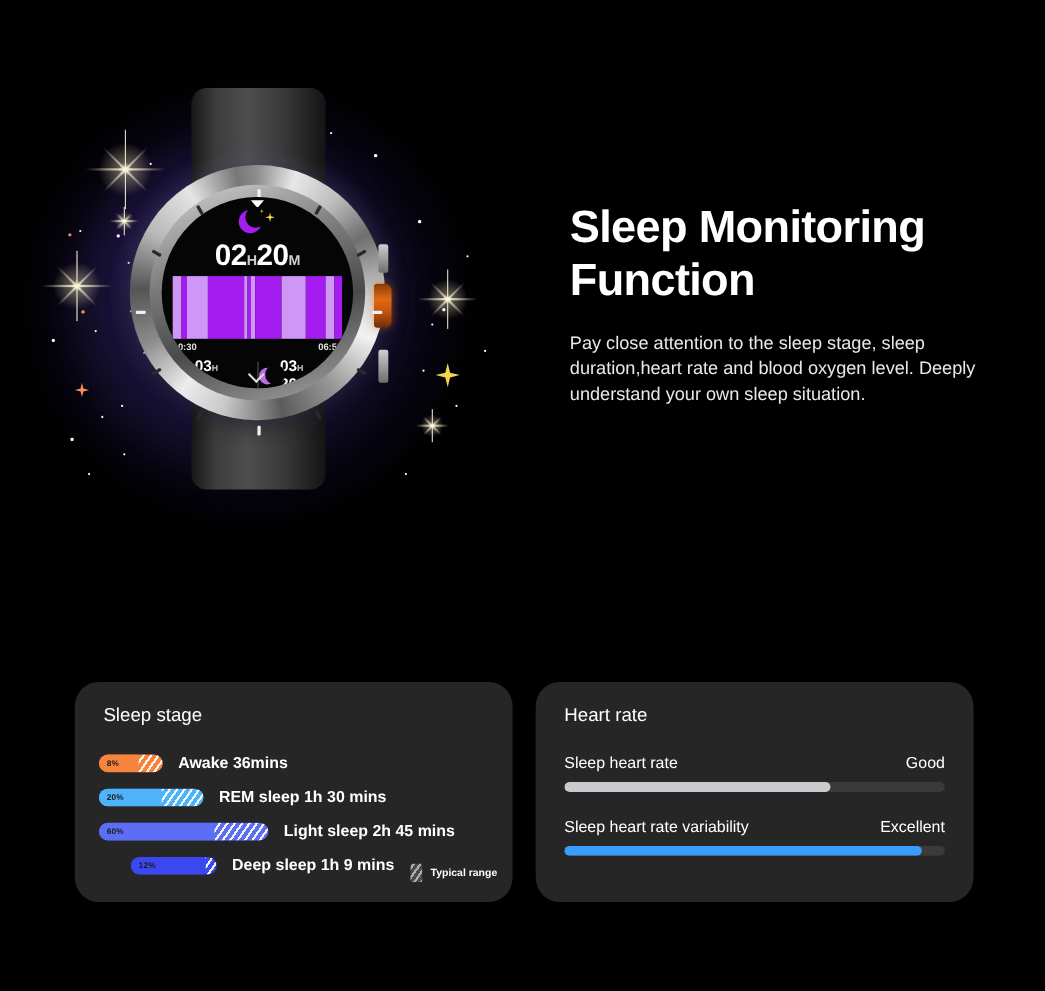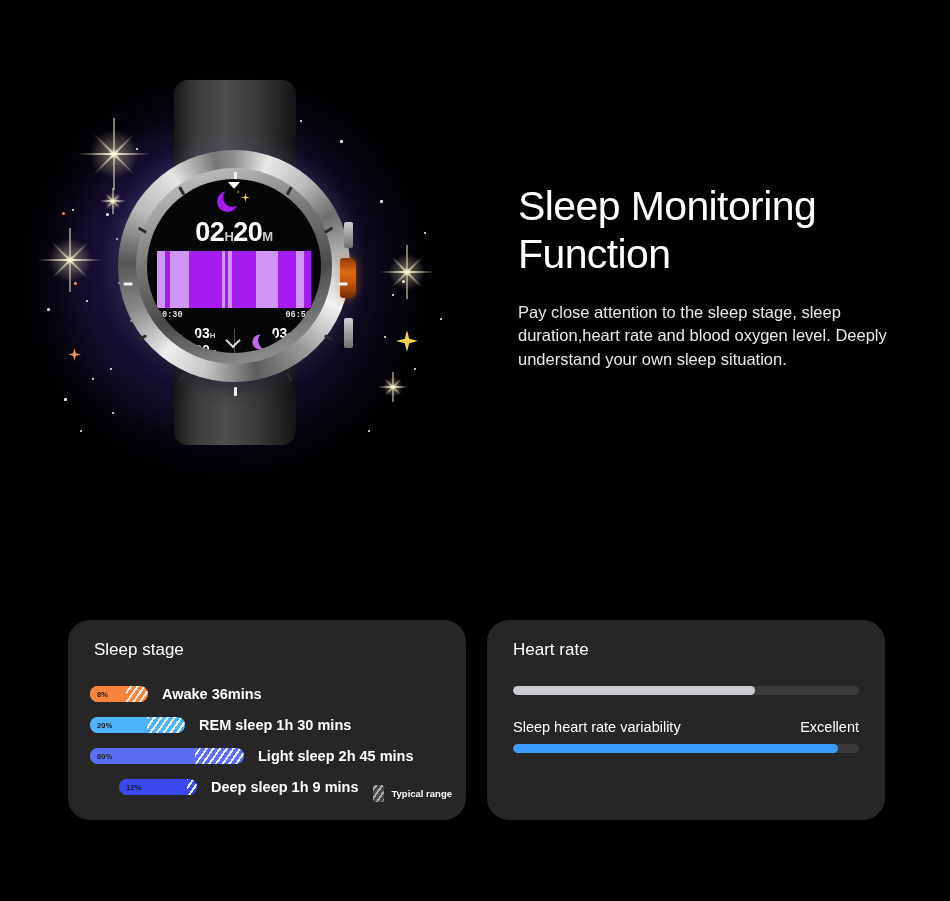--- a/index.html
+++ b/index.html
@@ -148,33 +148,33 @@
 
   .hypnogram {
     position:absolute; left:10px; right:10px; top:72px; height:57px;
     display:flex; background:#0a0a0a;
   }
   .hseg { height:100%; }
 
   .hyp-times {
     position:absolute; left:10px; right:10px; top:131px;
     display:flex; justify-content:space-between;
-    color:#e3e3e3; font-size:8.5px; font-weight:700;font-family:Liberation Mono, monospace;
+    color:#e3e3e3; font-size:8.5px; font-weight:700;
   }
 
   .stats { position:absolute; left:10px; right:10px; top:146px; display:flex; align-items:center; }
-  .stat { flex:1; display:flex; align-items:center; justify-content:center; gap:4px; }
+  .stat { flex:1; display:flex; align-items:center; justify-content:flex-start; gap:4px; }
   .stat .vals { color:#fff; font-weight:700; line-height:1.05; text-align:left; }
   .stat .vals span.n { font-size:14px; }
   .stat .vals span.u { font-size:8px; color:#c9c9c9; }
   .divider { width:1px; height:26px; background:#555; }
 
   
   .copy { position:absolute; left:518px; top:182px; width:410px; }
-  .headline { color:#fff; font-size:41px; font-weight:400; line-height:1.18; letter-spacing:-0.6px; }
+  .headline { color:#fff; font-size:41px; font-weight:700; line-height:1.18; letter-spacing:-0.6px; }
   .subcopy { margin-top:22px; color:#e9e9e9; font-size:16.5px; line-height:1.42; }
 
   
   .cards { position:absolute; left:0; top:620px; width:950px; height:200px; }
   .card {
     position:absolute; top:0; height:200px;
     background:#262626; border-radius:22px;
   }
   .card.sleep { left:68px; width:398px;padding-left:36px; }
   .card.hr    { left:487px; width:398px; }
@@ -406,20 +406,24 @@
       <div class="legend">
         <div class="legend-swatch"></div>
         <div class="legend-text">Typical range</div>
       </div>
     </div>
 
     <div class="card hr">
       <div class="card-title">Heart rate</div>
       <div class="hr-rows" id="hr-rows">
           <div class="hr-row">
+            <div class="hr-head">
+              <span class="hr-name">Sleep heart rate</span>
+              <span class="hr-val">Good</span>
+            </div>
             <div class="hr-track">
               <div class="hr-fill" style="width: 70%; background: rgb(201, 202, 205);"></div>
             </div>
           </div>
           <div class="hr-row">
             <div class="hr-head">
               <span class="hr-name">Sleep heart rate variability</span>
               <span class="hr-val">Excellent</span>
             </div>
             <div class="hr-track">

